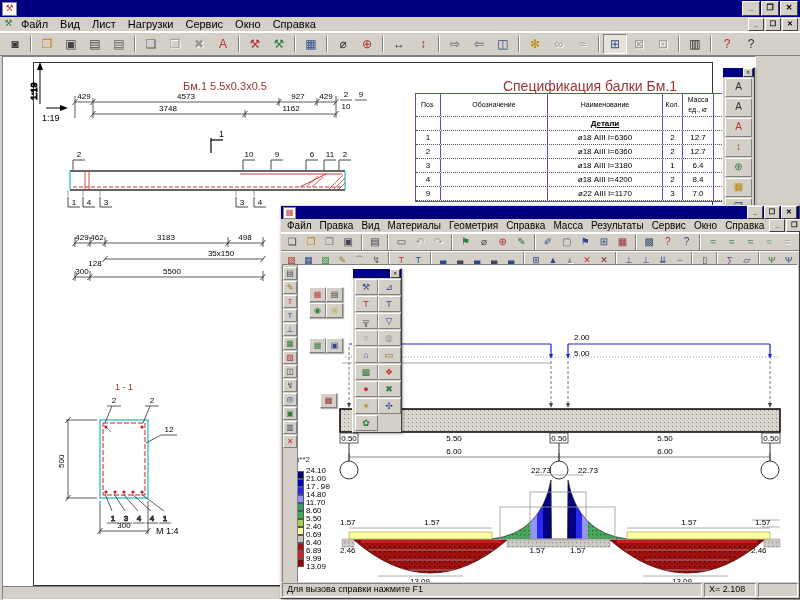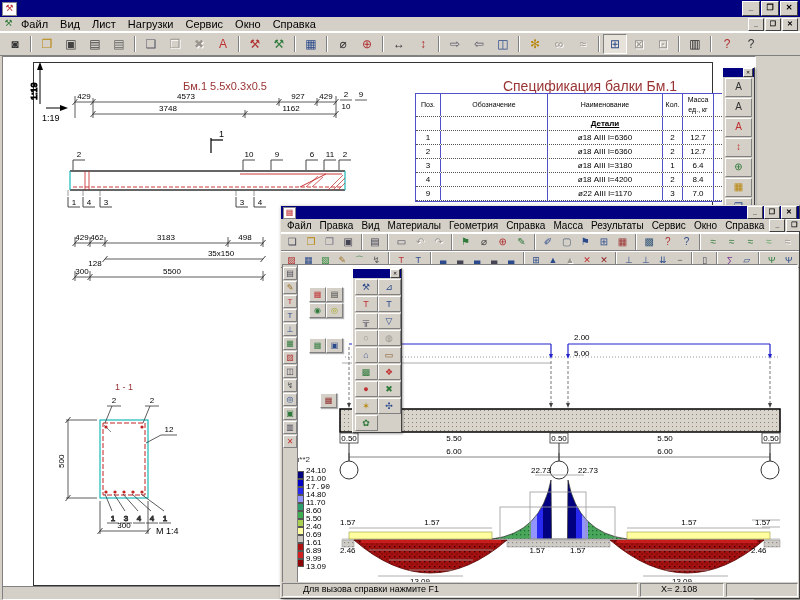--- a/index.html
+++ b/index.html
@@ -23,21 +23,21 @@
     border-top:1px solid #fff;border-bottom:1px solid #808080;padding:1px 3px;}
   .tbtn{display:inline-block;width:22px;height:18px;font-size:12px;line-height:18px;
     text-align:center;border:1px solid #d4d0c8;overflow:hidden;}
   .tbtn.small{width:17px;height:14px;font-size:10px;line-height:14px;}
   .tbtn.tiny{width:16px;height:14px;font-size:9px;line-height:14px;}
   .tbtn.pressed{border-color:#808080 #fff #fff #808080;background:#e6e2da;}
   .tbtn.dis{color:#9a968e !important;text-shadow:1px 1px 0 #fff;}
   .tsep{width:0;height:16px;border-left:1px solid #808080;border-right:1px solid #fff;margin:0 3px;}
   .statusbar{position:absolute;left:1px;right:1px;bottom:1px;height:14px;background:#d4d0c8;
     display:flex;gap:2px;font-size:9px;align-items:stretch;padding-top:1px;}
-  .spanel{border:1px solid;border-color:#808080 #fff #fff #808080;padding:0 20px;line-height:11px;}
+  .spanel{border:1px solid;border-color:#808080 #fff #fff #808080;padding:0 4px;line-height:11px;}
   
   .back-window{position:absolute;inset:0;}
   .back-canvas{position:absolute;left:2px;top:56px;width:752px;height:529px;background:#fff;
     border:1px solid;border-color:#808080 #fff #fff #808080;z-index:1;}
   #bsvg{position:absolute;left:0;top:0;z-index:2;pointer-events:none;}
   .back-status{position:absolute;left:2px;top:586px;width:750px;height:12px;
     border:1px solid;border-color:#808080 #fff #fff #808080;background:#d4d0c8;z-index:1;}
   
   .spec-title{position:absolute;left:425px;top:78px;width:330px;text-align:center;
     color:#993333;font-size:14px;z-index:3;}
@@ -717,21 +717,21 @@
           <div class="legend-box hatch" style="top: 294px; background: rgb(140, 4, 4);"></div>
           <div class="legend-label" style="top: 202px;">24.10</div>
           <div class="legend-label" style="top: 210px;">21.00</div>
           <div class="legend-label" style="top: 218px; font-family: Liberation Mono, monospace;">17.90</div>
           <div class="legend-label" style="top: 226px;">14.80</div>
           <div class="legend-label" style="top: 234px;">11.70</div>
           <div class="legend-label" style="top: 242px;">8.60</div>
           <div class="legend-label" style="top: 250px;">5.50</div>
           <div class="legend-label" style="top: 258px;">2.40</div>
           <div class="legend-label" style="top: 266px;">0.69</div>
-          <div class="legend-label" style="top: 274px;">1.61</div>
+          <div class="legend-label" style="top: 274px;">6.40</div>
           <div class="legend-label" style="top: 282px;">6.89</div>
           <div class="legend-label" style="top: 290px;">9.99</div>
           <div class="legend-label" style="top: 298px;">13.09</div>
         </div>
 
       <div id="left-strip" class="left-strip">
           <span class="lsbtn" style="color: rgb(68, 68, 85);">▤</span>
           <span class="lsbtn" style="color: rgb(154, 107, 31);">✎</span>
           <span class="lsbtn" style="color: rgb(192, 48, 48);">Т</span>
           <span class="lsbtn" style="color: rgb(43, 74, 139);">Т</span>

